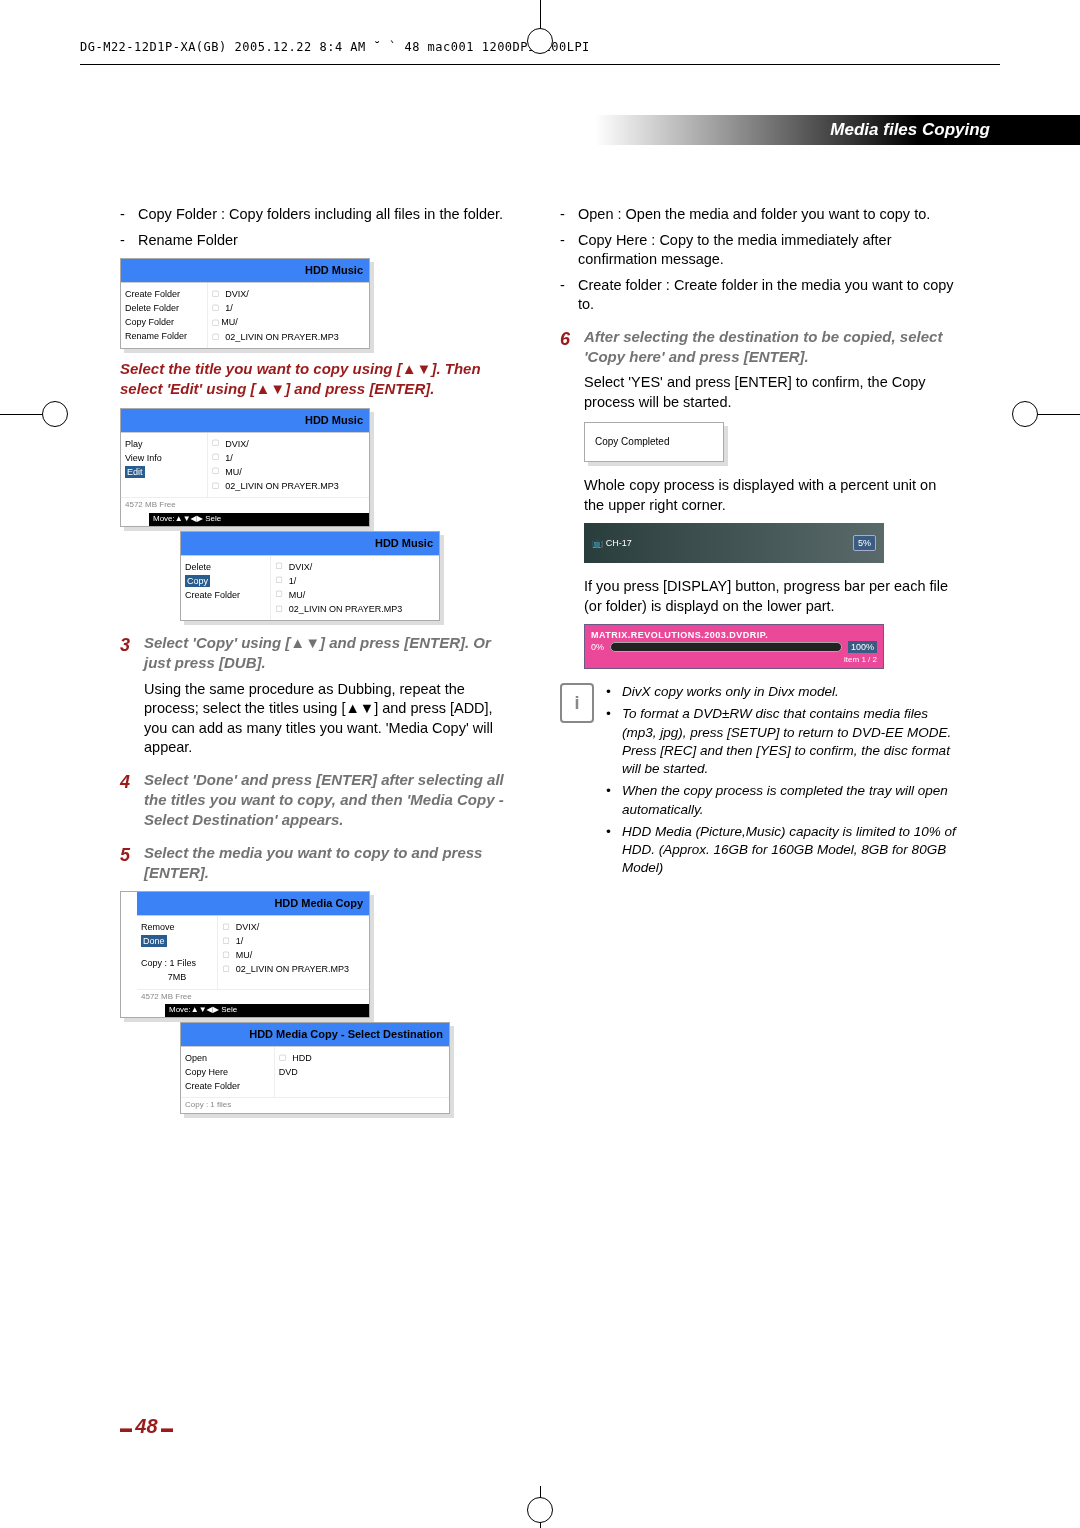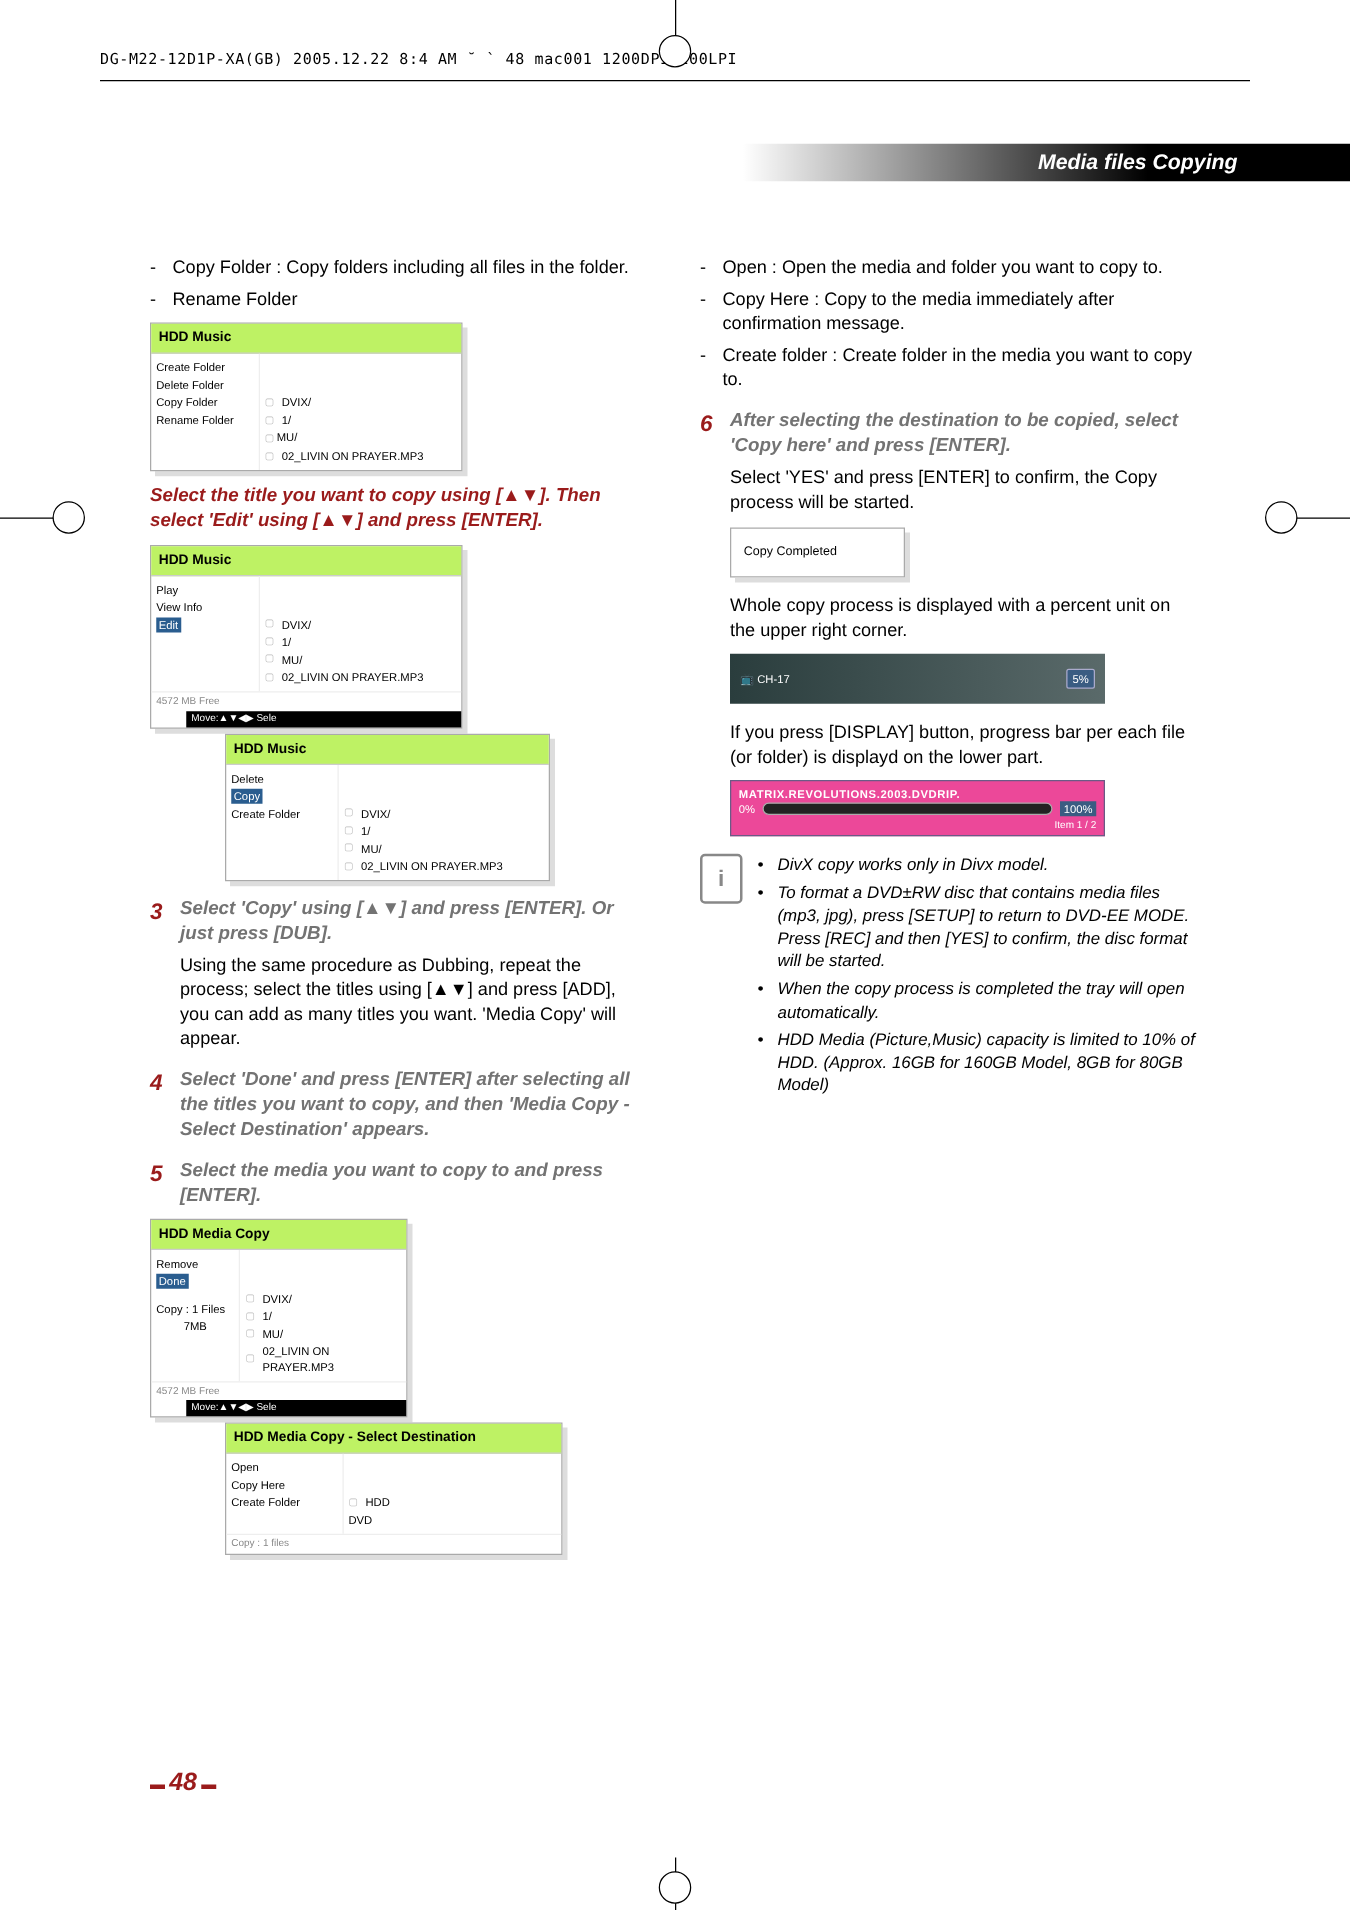--- a/index.html
+++ b/index.html
@@ -72,31 +72,32 @@
     margin: 10px 0 6px 0;
   }
   .screenshot {
     border: 1.5px solid #aaa;
     background: #fff;
     margin: 8px 0 10px 0;
     font-size: 9px;
     box-shadow: 4px 4px 0 #ddd;
   }
   .ss-head {
-    background: #bef264;
+    background: #3b82f6;
     font-weight: bold;
     font-size: 11px;
     padding: 4px 6px;
     border-bottom: 1px solid #ccc;
+    text-align: right;
   }
   .ss-body { display:flex; }
   .ss-left { width: 35%; padding: 4px 4px; border-right: 1px solid #eee; }
   .ss-left div { padding: 1px 0; }
   .ss-left .hl { background: #2a5d8f; color:#fff; display:inline-block; padding:0 2px; }
-  .ss-right { width: 65%; padding: 4px 4px; margin-top: 28px; }
+  .ss-right { width: 65%; padding: 4px 4px; }
   .ss-right .fileline { display:flex; align-items:center; gap:4px; padding:1px 0; }
   .folder-ico::before { content:"▢"; color:#bbb; margin-right:2px; font-size:8px; }
   .file-ico::before   { content:"▢"; color:#bbb; margin-right:2px; font-size:8px; }
   .ss-foot { background:#000; color:#fff; font-size:8px; padding:1px 4px;margin-left:28px; }
   .ss-free { color:#888; font-size:8px; padding:2px 4px; border-top:1px solid #eee;}
   .nested-screenshot {
     border: 1.5px solid #aaa;
     background:#fff;
     position:relative;
     margin-left:60px;
@@ -256,21 +257,21 @@
       <div class="step">
           <span class="step-num">4</span>
         <span class="step-text">Select 'Done' and press [ENTER] after selecting all the titles you want to copy, and then 'Media Copy - Select Destination' appears.</span>
         </div>
 
       <div class="step">
           <span class="step-num">5</span>
         <span class="step-text">Select the media you want to copy to and press [ENTER].</span>
         </div>
 
-      <div class="screenshot" style="width:206px;">
+      <div class="screenshot" style="width:250px;padding-left:16px;">
         <div class="ss-head">HDD Media Copy</div>
         <div class="ss-body">
           <div class="ss-left">
             <div>Remove</div>
             <div><span class="hl">Done</span></div>
             <div style="height:8px;"></div>
             <div>Copy : 1 Files</div>
             <div style="text-align:center">7MB</div>
           </div>
           <div class="ss-right">

